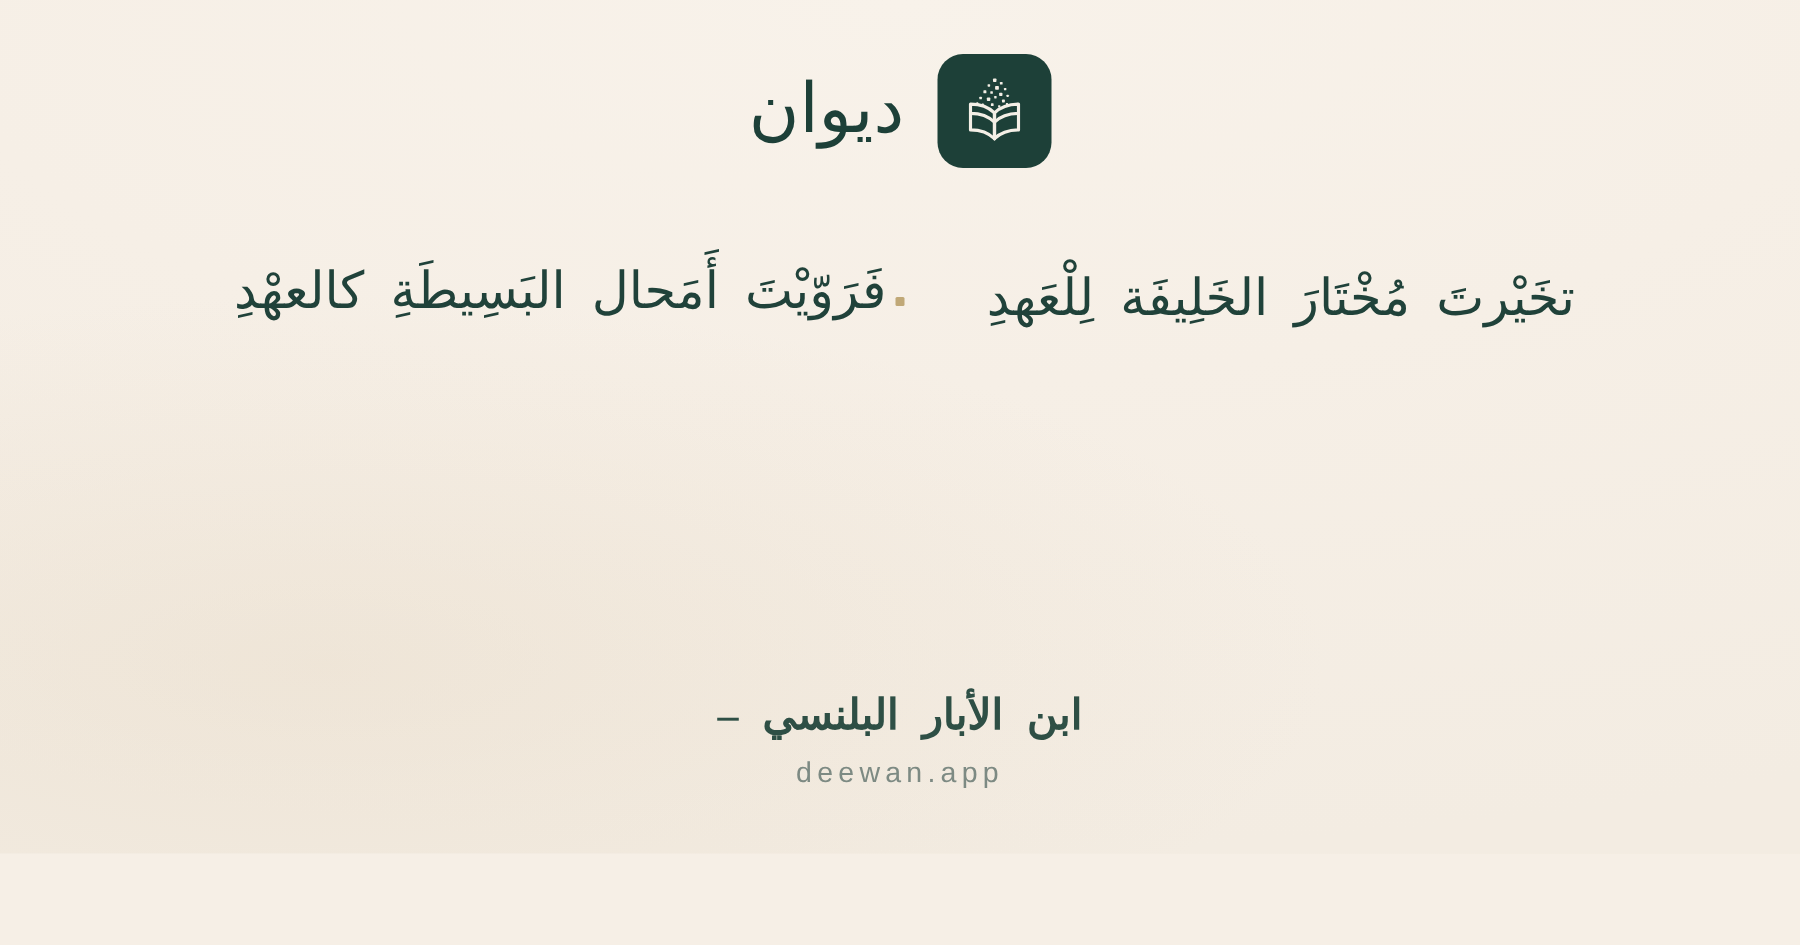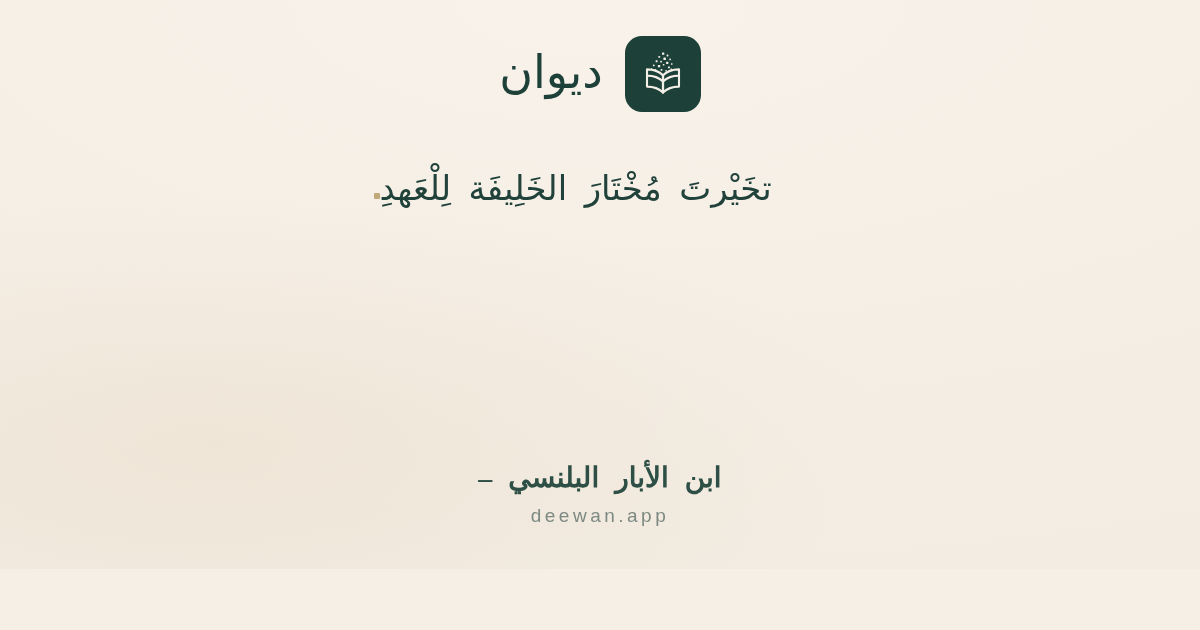--- a/index.html
+++ b/index.html
@@ -105,21 +105,21 @@
   .hemistich {
     font-size: 34px;
     line-height: 1.5;
     color: #20423a;
     font-weight: 400;
     white-space: nowrap;
     word-spacing: 8px;
     width: 447px;
     direction: rtl;
   }
-  .hemistich.first  { text-align: left; }
+  .hemistich.first  { text-align: right; margin-top: 11px; }
   .hemistich.second { text-align: center; }
 
   .verse-dot {
     width: 6px;
     height: 6px;
     background: #c0a877;
     border-radius: 1px;
     flex: 0 0 auto;
     margin-top: 14px;
   }
@@ -199,20 +199,21 @@
 
     <div class="brand-name">ديوان</div>
   </div>
 
 
   <div class="verse">
     <div class="hemistich first">تخَيْرتَ مُخْتَارَ الخَلِيفَة لِلْعَهدِ</div>
 
     <span class="verse-dot"></span>
 
+    <div class="hemistich second">فَرَوّيْتَ أَمَحال البَسِيطَةِ كالعهْدِ</div>
   </div>
 
   <div class="footer">
     <div class="poet">ابن  الأبار  البلنسي  –</div>
     <div class="site-url">deewan.app</div>
   </div>
 
 </div>
 
 </body></html>

